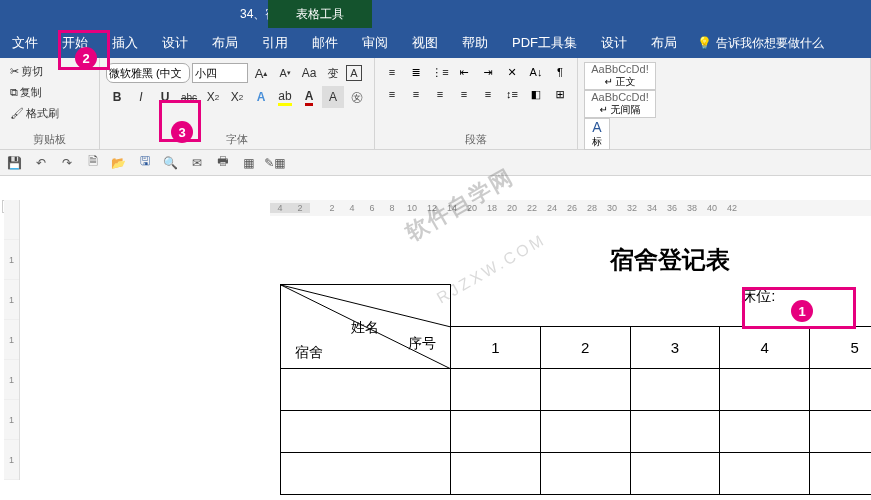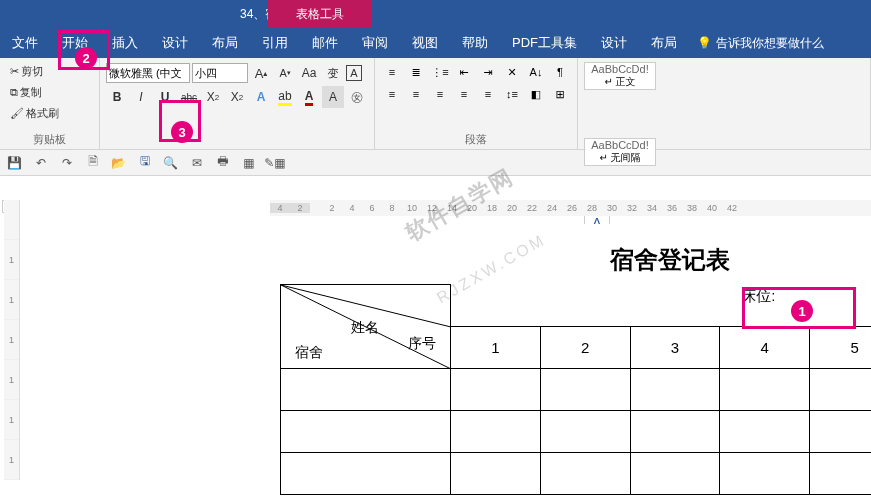--- a/index.html
+++ b/index.html
@@ -1,20 +1,20 @@
 <!DOCTYPE html>
 <html><head>
 <meta charset="utf-8">
 <style>
 * { margin: 0; padding: 0; box-sizing: border-box; font-family: "Microsoft YaHei", sans-serif; }
 body { width: 871px; height: 500px; overflow: hidden; background: #fff; position: relative; }
 
 .title-bar { background: #2a579a; height: 28px; display: flex; align-items: center; color: #fff; font-size: 12px; }
 .title-text { margin-left: 240px; }
-.table-tools { background: #be185d; padding: 4px 28px; margin-left: 268px; font-size: 12px; position: absolute; top:0; height:28px; display:flex; align-items:center;}
+.table-tools { background: #14532d; padding: 4px 28px; margin-left: 268px; font-size: 12px; position: absolute; top:0; height:28px; display:flex; align-items:center;}
 
 .menu-bar { background: #2a579a; color: #fff; font-size: 13px; display: flex; align-items: center; height: 30px; }
 .menu-item { padding: 0 12px; height: 30px; display: flex; align-items: center; cursor: pointer; }
 .tell-me { display: flex; align-items: center; font-size: 12px; margin-left: 8px; }
 .bulb-icon { margin-right: 4px; }
 
 .ribbon { background: #f3f3f3; border-bottom: 1px solid #d4d4d4; display: flex; height: 92px; }
 .ribbon-group { border-right: 1px solid #d4d4d4; padding: 4px 6px 2px 6px; display: flex; flex-direction: column; position: relative; }
 .ribbon-group-label { position: absolute; bottom: 2px; left: 0; right: 0; text-align: center; font-size: 11px; color: #666; margin-top: 21px; }
 .ribbon-row { display: flex; align-items: center; gap: 2px; margin-bottom: 2px; }
@@ -28,21 +28,21 @@
 .font-group { }
 .font-select { font-size: 11px; height: 20px; border: 1px solid #ababab; background: #fff; padding: 0 2px; }
 .fmt-btn { width: 22px; height: 22px; display: inline-flex; align-items: center; justify-content: center; font-size: 12px; cursor: pointer; color: #333; }
 .fmt-btn.bold { font-weight: bold; }
 .fmt-btn.italic { font-style: italic; }
 .fmt-btn.underline { text-decoration: underline; font-weight:bold; }
 
 .para-group { }
 .para-btn { width: 22px; height: 20px; display: inline-flex; align-items: center; justify-content: center; font-size: 11px; cursor: pointer; }
 
-.styles-group { flex: 1; display: flex; padding: 4px; gap: 48px; }
+.styles-group { flex: 1; display: flex; padding: 4px; }
 .style-box { width: 72px; height: 56px; border: 1px solid #ccc; margin: 0 2px; display: flex; flex-direction: column; align-items: center; justify-content: center; font-size: 10px; cursor: pointer; background:#fff; }
 .style-preview { font-size: 11px; color: #666; }
 .style-name { font-size: 10px; }
 
 .qat { background: #f3f3f3; height: 26px; border-bottom: 1px solid #d4d4d4; display: flex; align-items: center; padding: 0 6px; gap: 8px; }
 .qat-btn { width: 18px; height: 18px; display: inline-flex; align-items: center; justify-content: center; cursor: pointer; font-size: 12px; color:#555;}
 
 .ruler-vert { position: absolute; left: 4px; top: 200px; width: 16px; background: #f5f5f5; border-right: 1px solid #ddd; font-size: 9px; color: #888; }
 .ruler-vert div { height: 40px; display: flex; align-items: center; justify-content: center; border-bottom:1px solid #eee;}
 .l-marker { position:absolute; left:2px; top:200px; background:#fff; border:1px solid #ccc; padding:0 2px; font-size:10px; color:#555;}
@@ -111,21 +111,21 @@
           <span>🖌</span>
           <span>格式刷</span>
         </div>
       </div>
     </div>
     <div class="ribbon-group-label">剪贴板</div>
   </div>
 
   <div class="ribbon-group font-group">
     <div class="ribbon-row">
-      <input class="font-select" style="width: 84px;" value="微软雅黑 (中文">
+      <input class="font-select" style="width: 84px; border-radius: 7px;" value="微软雅黑 (中文">
       <input class="font-select" style="width: 56px;" value="小四">
       <span class="fmt-btn" style="font-size:13px;">A<sup style="font-size:8px">▴</sup></span>
       <span class="fmt-btn" style="font-size:11px;">A<sup style="font-size:7px">▾</sup></span>
       <span class="fmt-btn">Aa</span>
       <span class="fmt-btn" style="font-size:11px;">变</span>
       <span class="fmt-btn" style="border:1px solid #444; font-size:11px; width:16px; height:16px;">A</span>
     </div>
     <div class="ribbon-row">
       <span class="fmt-btn bold">B</span>
       <span class="fmt-btn italic">I</span>
@@ -136,20 +136,21 @@
       <span class="fmt-btn" style="color:#4a90d9;font-weight:bold;">A</span>
       <span class="fmt-btn">
           <span style="border-bottom:3px solid #ffff00;text-align:center;">ab</span>
         </span>
       <span class="fmt-btn">
           <span style="border-bottom:3px solid #c00000;font-weight:bold;">A</span>
         </span>
       <span class="fmt-btn" style="background:#ddd;">A</span>
       <span class="fmt-btn">㊛</span>
     </div>
+    <div class="ribbon-group-label">字体</div>
   </div>
 
   <div class="ribbon-group para-group">
     <div class="ribbon-row">
       <span class="para-btn">≡</span>
       <span class="para-btn">≣</span>
       <span class="para-btn">⋮≡</span>
       <span class="para-btn">⇤</span>
       <span class="para-btn">⇥</span>
       <span class="para-btn">✕</span>

